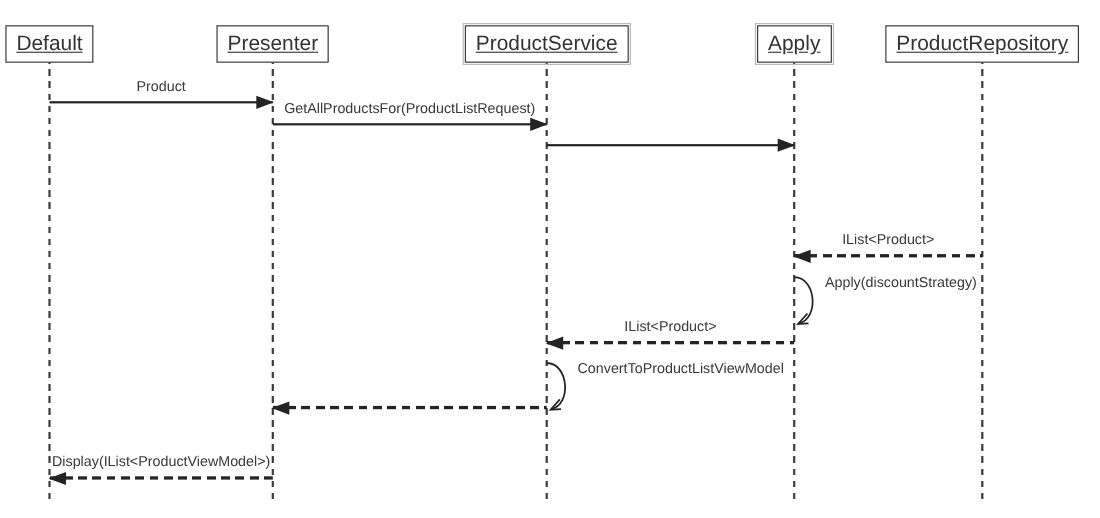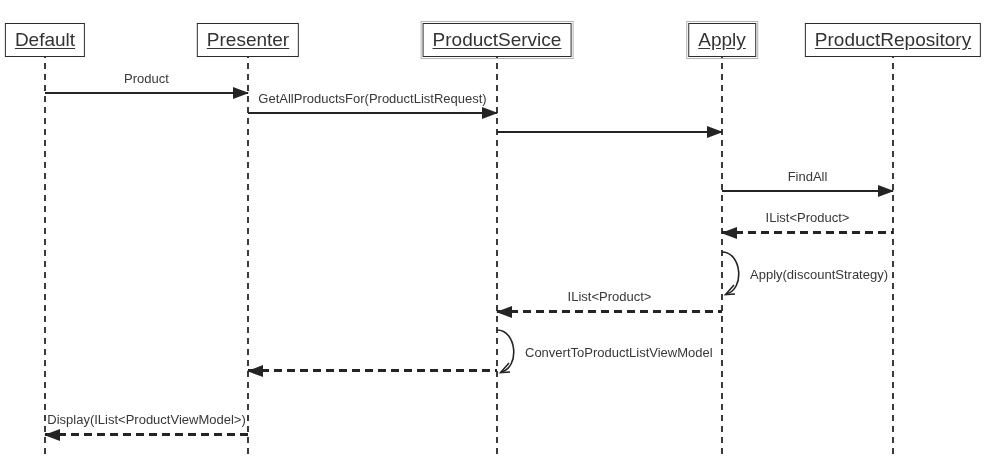--- a/index.html
+++ b/index.html
@@ -43,21 +43,21 @@
     height:3px;
     background:repeating-linear-gradient(to right,#242424 0 8px,transparent 8px 13px);
   }
   .head{position:absolute;width:0;height:0;
     border-top:6px solid transparent;border-bottom:6px solid transparent;}
   .line.solid .head{top:-5px;}
   .line.dashed .head{top:-4.5px;}
   .head.right{right:-1px;border-left:16px solid #242424;}
   .head.left{left:-1px;border-right:16px solid #242424;}
   
-  .selfmsg{position:absolute;display:flex;align-items:center;}
+  .selfmsg{position:absolute;display:flex;}
   .self-label{font-size:13px;color:#383838;white-space:nowrap;margin-left:1px;}
   .loop{display:block;}
 </style>
 </head>
 <body>
 
 <div class="canvas">
 
   <div class="lifeline" style="left:44px"></div>
   <div class="lifeline" style="left:247px"></div>
@@ -84,26 +84,20 @@
         <i class="head right"></i>
       </div>
   </div>
 
   <div class="msg" style="left:497px;top:131px;width:225px">
     <div class="line solid">
         <i class="head right"></i>
       </div>
   </div>
 
-  <div class="msg" style="left:722px;top:169px;width:171px">
-    <span class="msg-label">FindAll</span>
-    <div class="line solid">
-        <i class="head right"></i>
-      </div>
-  </div>
 
   <div class="msg" style="left:722px;top:210px;width:171px">
     <span class="msg-label">IList&lt;Product&gt;</span>
     <div class="line dashed">
         <i class="head left"></i>
       </div>
   </div>
 
   <div class="selfmsg" style="left:721px;top:249px">
     <svg class="loop" width="28" height="50" viewBox="0 0 28 50">

